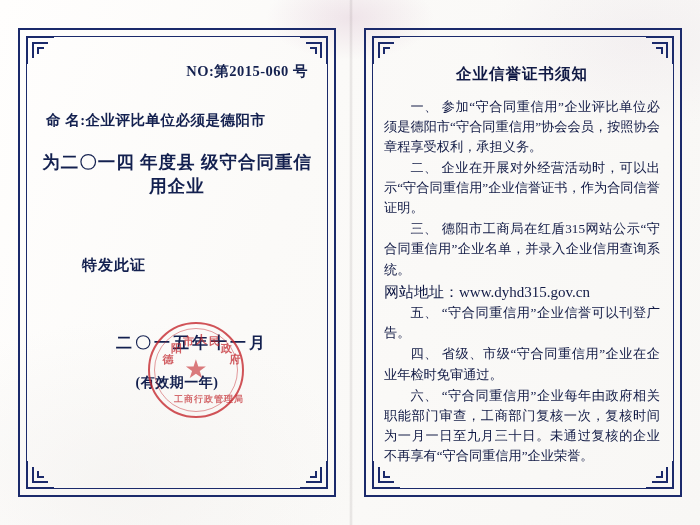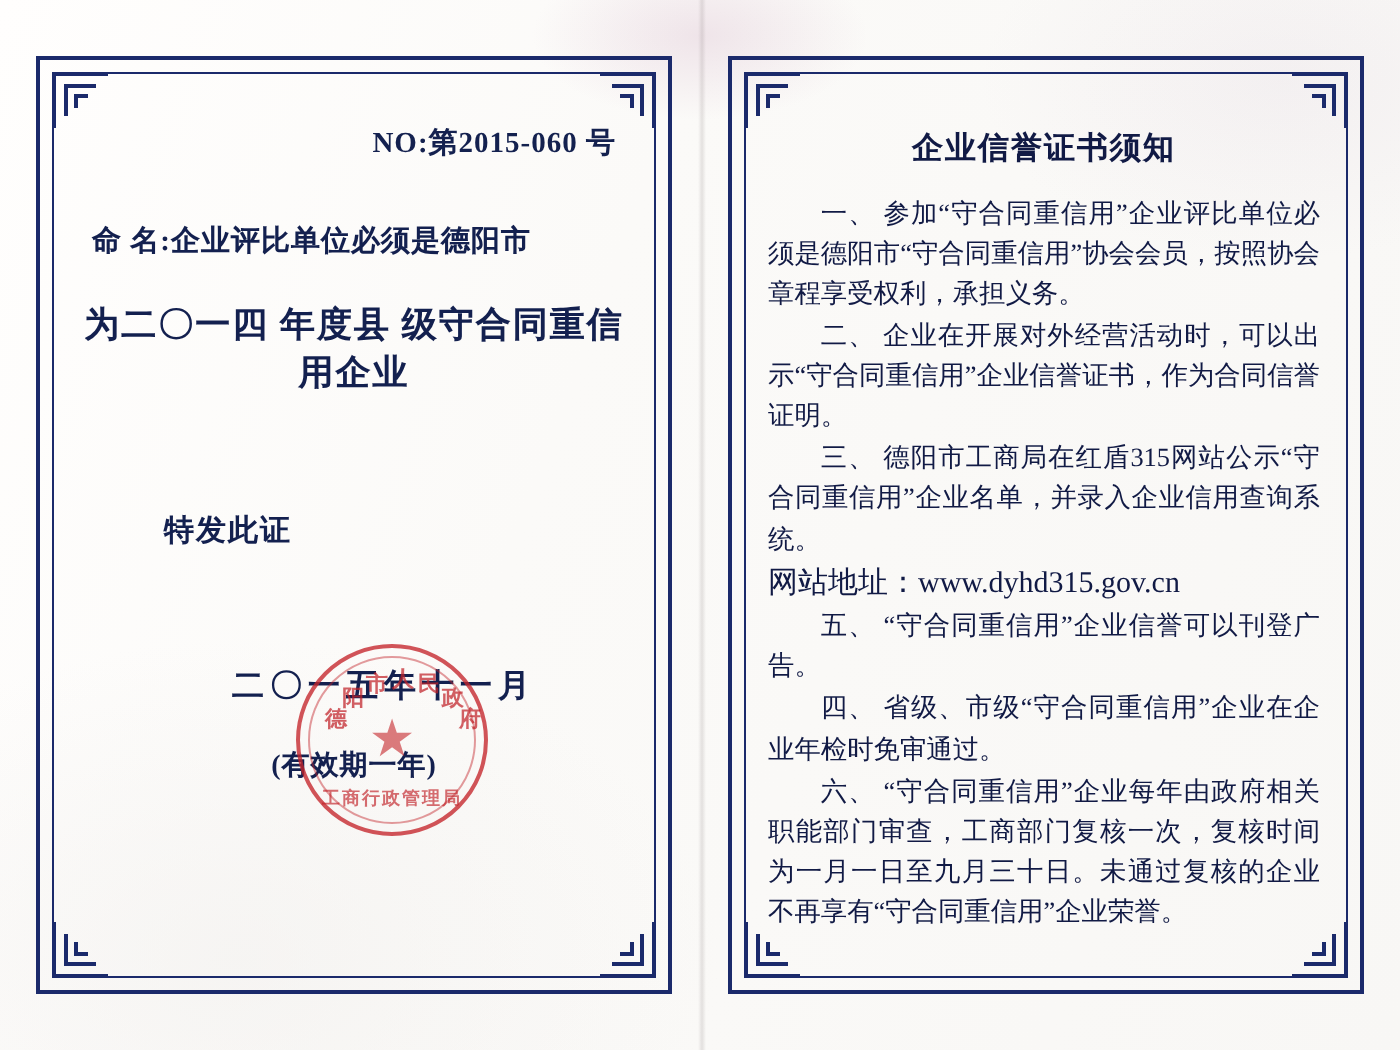--- a/index.html
+++ b/index.html
@@ -184,21 +184,21 @@
     font-weight: bold;
     color: rgba(193,33,40,0.72);
     transform-origin: 0 0;
     white-space: nowrap;
   }
   .seal .bottom-text {
     position: absolute;
     left: 0;
     right: 0;
     bottom: 12px;
-    text-align: center;
+    text-align: right;
     font-size: 9px;
     font-weight: bold;
     color: rgba(193,33,40,0.66);
     letter-spacing: 1px;
   }
 
   
   .right-content {
     position: absolute;
     left: 34px;

